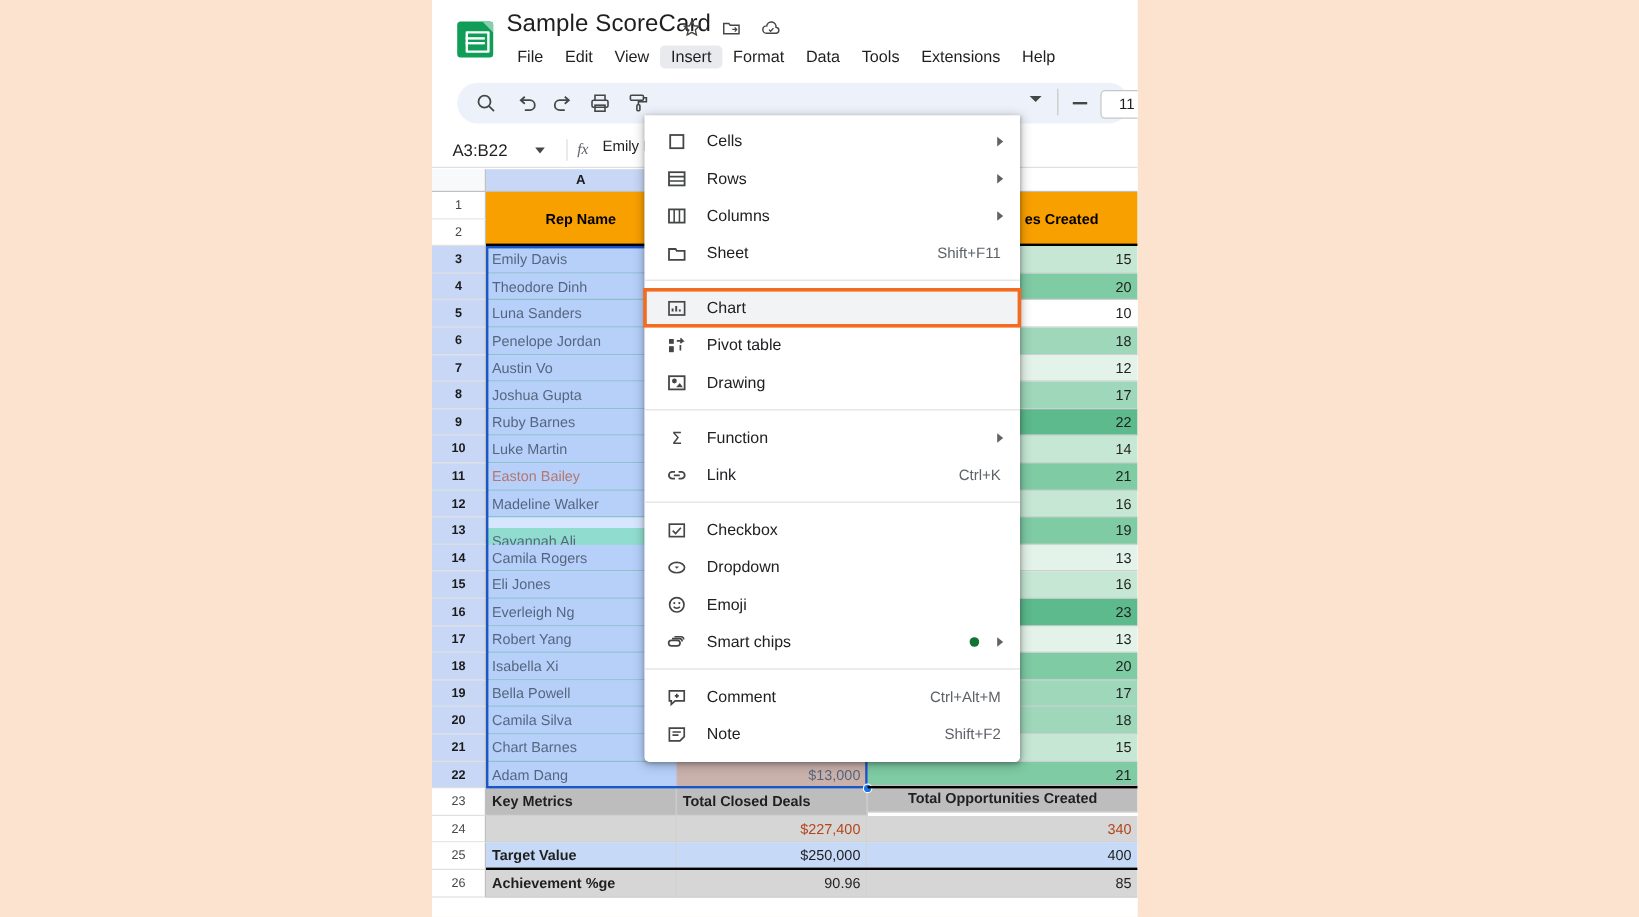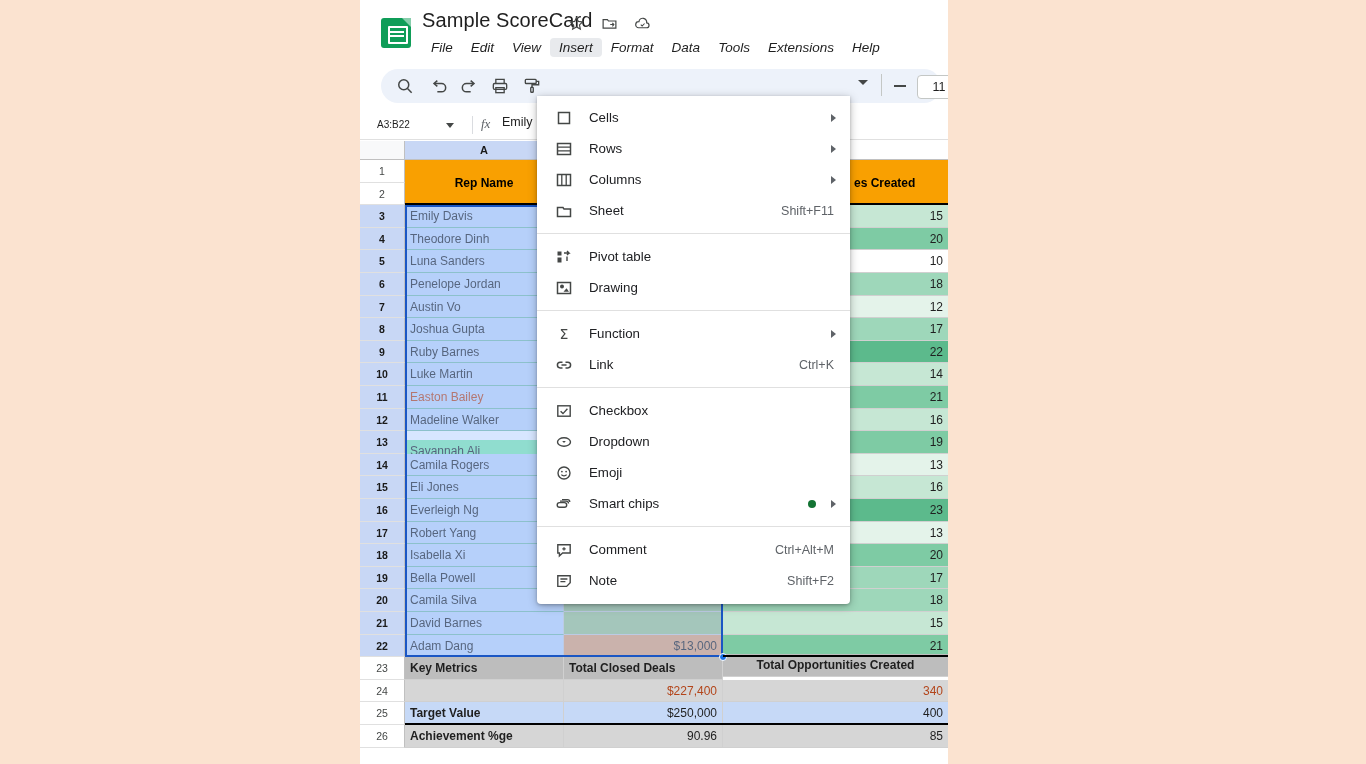--- a/index.html
+++ b/index.html
@@ -40,21 +40,21 @@
     font-size:20px; color:#1f1f1f; letter-spacing:.1px; white-space:nowrap;
   }
   .title-icons{ position:absolute; left:208px; top:15px; display:flex; gap:16px; }
   .ticon{ width:17px; height:17px; color:#444746; cursor:pointer; }
   .ticon svg{ display:block; }
 
   .menubar{
     position:absolute; left:62px; top:38px;
     display:flex; gap:0; font-size:13.5px; color:#1f1f1f; align-items:center;
   }
-  .menu-item{ padding:2px 9px; border-radius:4px; cursor:pointer; white-space:nowrap;font-style:italic; }
+  .menu-item{ padding:2px 9px; border-radius:4px; cursor:pointer; white-space:nowrap; }
   .menu-item.active{ background:#e8eaed; }
 
   
   .toolbar{
     position:absolute; left:0; top:62px; width:588px; height:48px; background:#fff;
   }
   .toolbar-pill{
     position:absolute; left:21px; top:7px; height:34px; width:560px;
     background:#edf2fa; border-radius:18px;
   }
@@ -75,21 +75,21 @@
     font-size:12.5px; color:#1f1f1f; text-align:center; line-height:22px;
   }
 
   
   .formulabar{
     position:absolute; left:0; top:110px; width:588px; height:30px;
     background:#fff; border-bottom:1px solid #e0e0e0;
   }
   .namebox{
     position:absolute; left:10px; top:4px; width:95px; height:22px;
-    font-size:10px; color:#1f1f1f; line-height:22px; padding-left:7px;
+    font-size:14px; color:#1f1f1f; line-height:22px; padding-left:7px;
     cursor:pointer;
   }
   .namebox-caret{ position:absolute; left:86px; top:13px; width:0;height:0;
     border-left:4px solid transparent;border-right:4px solid transparent;border-top:5px solid #444746; }
   .fb-sep{ position:absolute; left:112px; top:6px; width:1px; height:18px; background:#dadce0; }
   .fx{ position:absolute; left:121px; top:6px; font-size:13px; font-style:italic;
        font-family:"Liberation Serif", serif; color:#5f6368; }
   .formula-val{ position:absolute; left:142px; top:5px; font-size:12.5px; color:#1f1f1f;
        white-space:nowrap; }
 
@@ -341,21 +341,21 @@
         <div class="cell cC num" style="top: 380.6px; background: rgb(228, 243, 234);">13</div>
         <div class="cell cA" style="top: 403.2px; background: rgb(198, 217, 247); color: rgb(34, 34, 34); border-bottom: 1px solid rgb(127, 191, 165);">Isabella Xi</div>
         <div class="cell cB" style="top: 403.2px; background: rgb(168, 201, 138);"></div>
         <div class="cell cC num" style="top: 403.2px; background: rgb(126, 203, 164);">20</div>
         <div class="cell cA" style="top: 425.8px; background: rgb(198, 217, 247); color: rgb(34, 34, 34); border-bottom: 1px solid rgb(127, 191, 165);">Bella Powell</div>
         <div class="cell cB" style="top: 425.8px; background: rgb(168, 201, 138);"></div>
         <div class="cell cC num" style="top: 425.8px; background: rgb(158, 215, 186);">17</div>
         <div class="cell cA" style="top: 448.4px; background: rgb(198, 217, 247); color: rgb(34, 34, 34); border-bottom: 1px solid rgb(127, 191, 165);">Camila Silva</div>
         <div class="cell cB" style="top: 448.4px; background: rgb(168, 201, 138);"></div>
         <div class="cell cC num" style="top: 448.4px; background: rgb(158, 215, 186);">18</div>
-        <div class="cell cA" style="top: 471px; background: rgb(198, 217, 247); color: rgb(34, 34, 34); border-bottom: 1px solid rgb(127, 191, 165);">David Barnes</div>
+        <div class="cell cA" style="top: 471px; background: rgb(198, 217, 247); color: rgb(34, 34, 34); border-bottom: 1px solid rgb(127, 191, 165);">Chart Barnes</div>
         <div class="cell cB" style="top: 471px; background: rgb(168, 201, 138);"></div>
         <div class="cell cC num" style="top: 471px; background: rgb(198, 231, 212);">15</div>
         <div class="cell cA" style="top: 493.6px; background: rgb(198, 217, 247); color: rgb(34, 34, 34); border-bottom: 1px solid rgb(127, 191, 165);">Adam Dang</div>
         <div class="cell cB" style="top: 493.6px; background: rgb(232, 166, 112); text-align: right;">$13,000</div>
         <div class="cell cC num" style="top: 493.6px; background: rgb(126, 203, 164);">21</div>
         <div class="cell cA bold" style="top: 516.2px; background: rgb(189, 189, 189);">Key Metrics</div>
         <div class="cell cB bold" style="top: 516.2px; background: rgb(189, 189, 189); text-align: left; color: rgb(31, 31, 31);">Total Closed Deals</div>
         <div class="cell cC bold" style="top: 513px; background: rgb(189, 189, 189); text-align: center; color: rgb(31, 31, 31);">Total Opportunities Created</div>
         <div class="cell cA" style="top: 538.8px; background: rgb(214, 214, 214);"></div>
         <div class="cell cB" style="top: 538.8px; background: rgb(214, 214, 214); text-align: right; color: rgb(179, 69, 26);">$227,400</div>
@@ -411,20 +411,29 @@
         <div class="mi">
           <span class="mico">
             <svg viewBox="0 0 18 18" width="18" height="18">
               <path d="M2.5 5.5h5.5l1 1.6h6.5v7.4h-13z" fill="none" stroke="currentColor" stroke-width="1.5"></path>
             </svg>
           </span>
           <span class="mlabel">Sheet</span>
           <span class="mshort">Shift+F11</span>
         </div>
         <div class="msep"></div>
+        <div class="mi highlighted">
+          <span class="mico">
+            <svg viewBox="0 0 18 18" width="18" height="18">
+              <rect x="2.5" y="3.5" width="13" height="11" fill="none" stroke="currentColor" stroke-width="1.4"></rect>
+              <path d="M5.5 11.5v-2.5M8.5 11.5v-4.5M11.5 11.5v-1.5" stroke="currentColor" stroke-width="1.6"></path>
+            </svg>
+          </span>
+          <span class="mlabel">Chart</span>
+        </div>
         <div class="mi">
           <span class="mico">
             <svg viewBox="0 0 18 18" width="18" height="18">
               <rect x="2.5" y="3.5" width="4" height="4" fill="currentColor"></rect>
               <rect x="2.5" y="9.5" width="4" height="5" fill="currentColor"></rect>
               <path d="M9 5h5l-2 -2M14 5l-2 2" fill="none" stroke="currentColor" stroke-width="1.4"></path>
               <path d="M12 8.5v4.5" fill="none" stroke="currentColor" stroke-width="1.4"></path>
             </svg>
           </span>
           <span class="mlabel">Pivot table</span>

